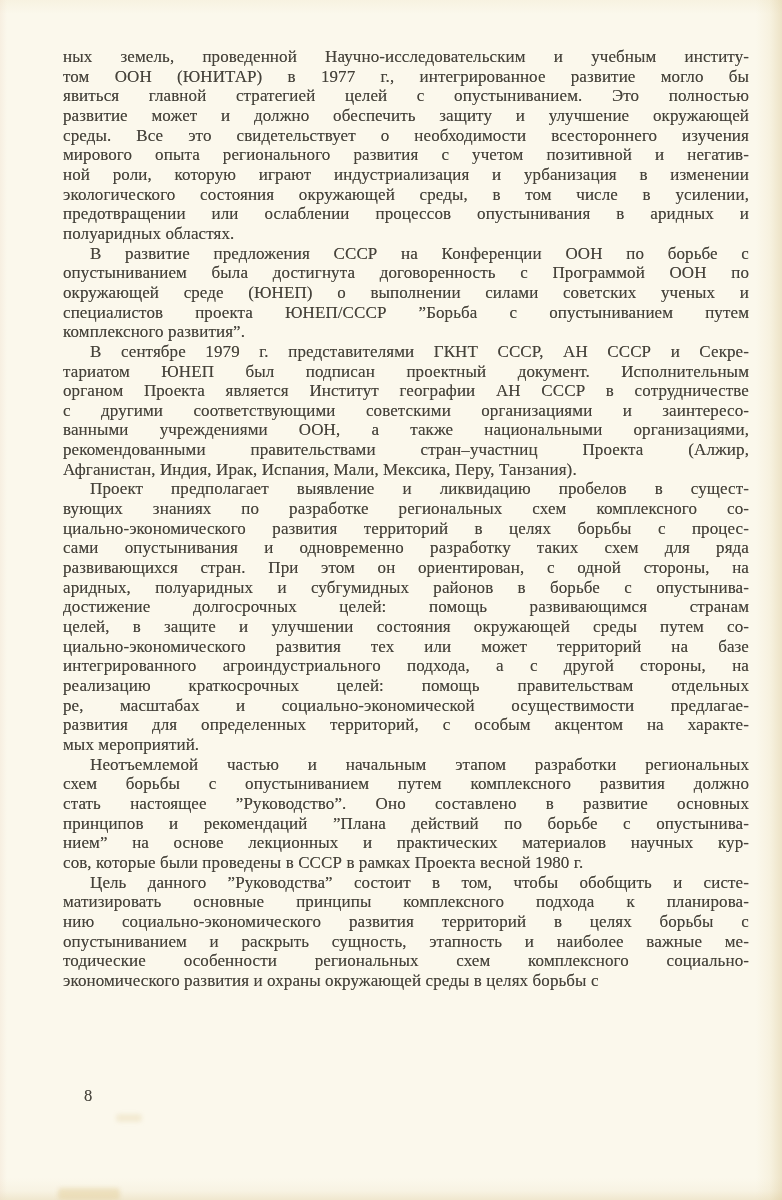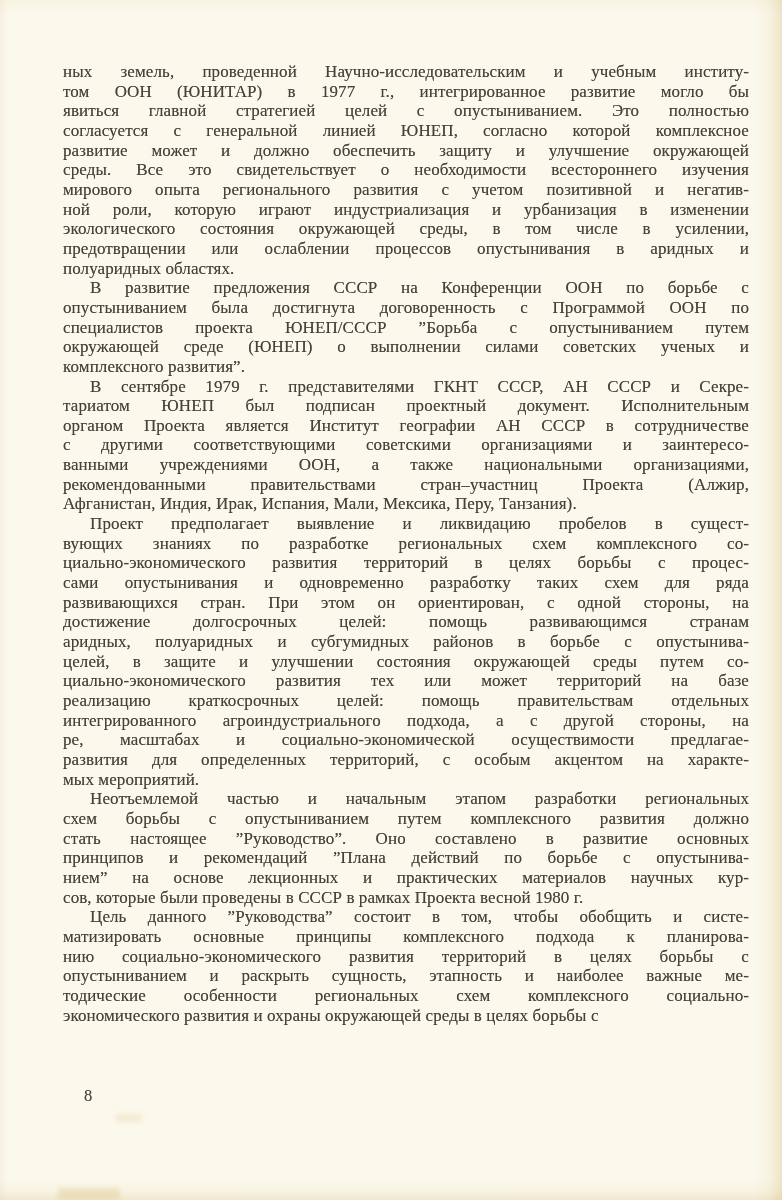--- a/index.html
+++ b/index.html
@@ -31,21 +31,21 @@
   .smudge-b {
     position: absolute;
     left: 116px; top: 1114px; width: 26px; height: 8px;
     background: rgba(235,222,186,0.5);
     border-radius: 4px;
     filter: blur(2px);
   }
   .text-block {
     position: absolute;
     left: 63px;
-    top: 62px;
+    top: 47px;
     width: 686px;
     color: #45423a;
     font-size: 17px;
     line-height: 19.66px;
     letter-spacing: 0.1px;
     text-shadow: 0 0 0.5px rgba(69,66,58,0.55);
   }
   .para { margin: 0; }
   .line {
     text-align: justify;
@@ -68,57 +68,56 @@
 <body>
 
 <div class="page">
   <div class="smudge-a"></div>
   <div class="smudge-b"></div>
   <main class="text-block">
       <div class="para">
         <div class="line">ных земель, проведенной Научно-исследовательским и учебным институ-</div>
         <div class="line">том ООН (ЮНИТАР) в 1977 г., интегрированное развитие могло бы</div>
         <div class="line">явиться главной стратегией целей с опустыниванием. Это полностью</div>
-        <div class="line">согласуется с генеральной линией ЮНЕП, согласно которой комплексное</div>
         <div class="line">развитие может и должно обеспечить защиту и улучшение окружающей</div>
         <div class="line">среды. Все это свидетельствует о необходимости всестороннего изучения</div>
         <div class="line">мирового опыта регионального развития с учетом позитивной и негатив-</div>
         <div class="line">ной роли, которую играют индустриализация и урбанизация в изменении</div>
         <div class="line">экологического состояния окружающей среды, в том числе в усилении,</div>
         <div class="line">предотвращении или ослаблении процессов опустынивания в аридных и</div>
         <div class="line lastline">полуаридных областях.</div>
       </div>
       <div class="para">
         <div class="line indent">В развитие предложения СССР на Конференции ООН по борьбе с</div>
         <div class="line">опустыниванием была достигнута договоренность с Программой ООН по</div>
+        <div class="line">окружающей среде (ЮНЕП) о выполнении силами советских ученых и</div>
         <div class="line">специалистов проекта ЮНЕП/СССР ”Борьба с опустыниванием путем</div>
-        <div class="line">окружающей среде (ЮНЕП) о выполнении силами советских ученых и</div>
         <div class="line lastline">комплексного развития”.</div>
       </div>
       <div class="para">
         <div class="line indent">В сентябре 1979 г. представителями ГКНТ СССР, АН СССР и Секре-</div>
         <div class="line">тариатом ЮНЕП был подписан проектный документ. Исполнительным</div>
         <div class="line">органом Проекта является Институт географии АН СССР в сотрудничестве</div>
         <div class="line">с другими соответствующими советскими организациями и заинтересо-</div>
         <div class="line">ванными учреждениями ООН, а также национальными организациями,</div>
         <div class="line">рекомендованными правительствами стран–участниц Проекта (Алжир,</div>
         <div class="line lastline">Афганистан, Индия, Ирак, Испания, Мали, Мексика, Перу, Танзания).</div>
       </div>
       <div class="para">
         <div class="line indent">Проект предполагает выявление и ликвидацию пробелов в сущест-</div>
         <div class="line">вующих знаниях по разработке региональных схем комплексного со-</div>
         <div class="line">циально-экономического развития территорий в целях борьбы с процес-</div>
         <div class="line">сами опустынивания и одновременно разработку таких схем для ряда</div>
         <div class="line">развивающихся стран. При этом он ориентирован, с одной стороны, на</div>
+        <div class="line">аридных, полуаридных и субгумидных районов в борьбе с опустынива-</div>
         <div class="line">достижение долгосрочных целей: помощь развивающимся странам</div>
-        <div class="line">аридных, полуаридных и субгумидных районов в борьбе с опустынива-</div>
         <div class="line">целей, в защите и улучшении состояния окружающей среды путем со-</div>
         <div class="line">циально-экономического развития тех или может территорий на базе</div>
+        <div class="line">интегрированного агроиндустриального подхода, а с другой стороны, на</div>
         <div class="line">реализацию краткосрочных целей: помощь правительствам отдельных</div>
-        <div class="line">интегрированного агроиндустриального подхода, а с другой стороны, на</div>
         <div class="line">ре, масштабах и социально-экономической осуществимости предлагае-</div>
         <div class="line">развития для определенных территорий, с особым акцентом на характе-</div>
         <div class="line lastline">мых мероприятий.</div>
       </div>
       <div class="para">
         <div class="line indent">Неотъемлемой частью и начальным этапом разработки региональных</div>
         <div class="line">схем борьбы с опустыниванием путем комплексного развития должно</div>
         <div class="line">стать настоящее ”Руководство”. Оно составлено в развитие основных</div>
         <div class="line">принципов и рекомендаций ”Плана действий по борьбе с опустынива-</div>
         <div class="line">нием” на основе лекционных и практических материалов научных кур-</div>

